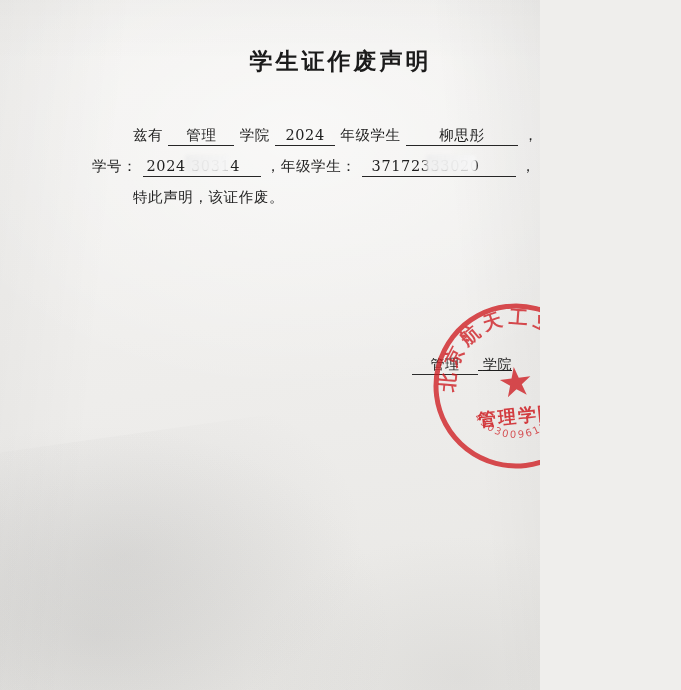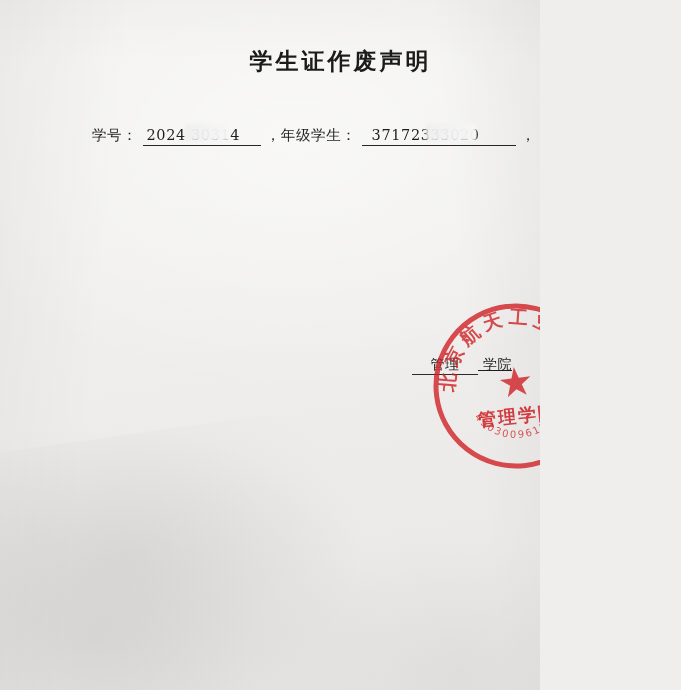--- a/index.html
+++ b/index.html
@@ -172,36 +172,46 @@
 </style>
 </head>
 <body>
 
 <div id="paper">
 
   <div class="doc-title">学生证作废声明</div>
 
   <div class="body-block">
 
+    <span class="line indent">
+      <span>兹有</span>
+      <span class="blank b-college">管理</span>
+      <span>学院</span>
+      <span class="blank b-year">2024</span>
+      <span>年级学生</span>
+      <span class="blank b-name">柳思彤</span>
+      <span>，</span>
+    </span>
 
     <span class="line">
       <span>学号：</span>
       <span class="blank b-sid">
         <span>2024       30314</span>
         <span class="redact r-sid"></span>
       </span>
       <span>，年级学生：</span>
       <span class="blank b-idcard">
         <span>371723</span><span>33020</span>
         <span class="redact r-id"></span>
       </span>
       <span>，</span>
     </span>
 
 
+    <span class="line indent">特此声明，该证作废。</span>
   </div>
 
   <div class="sign-block">
     <div class="sign-line">
       <span class="u-college">管理</span>
       <span>学院</span>
     </div>
   </div>
 
   <div id="stamp">

